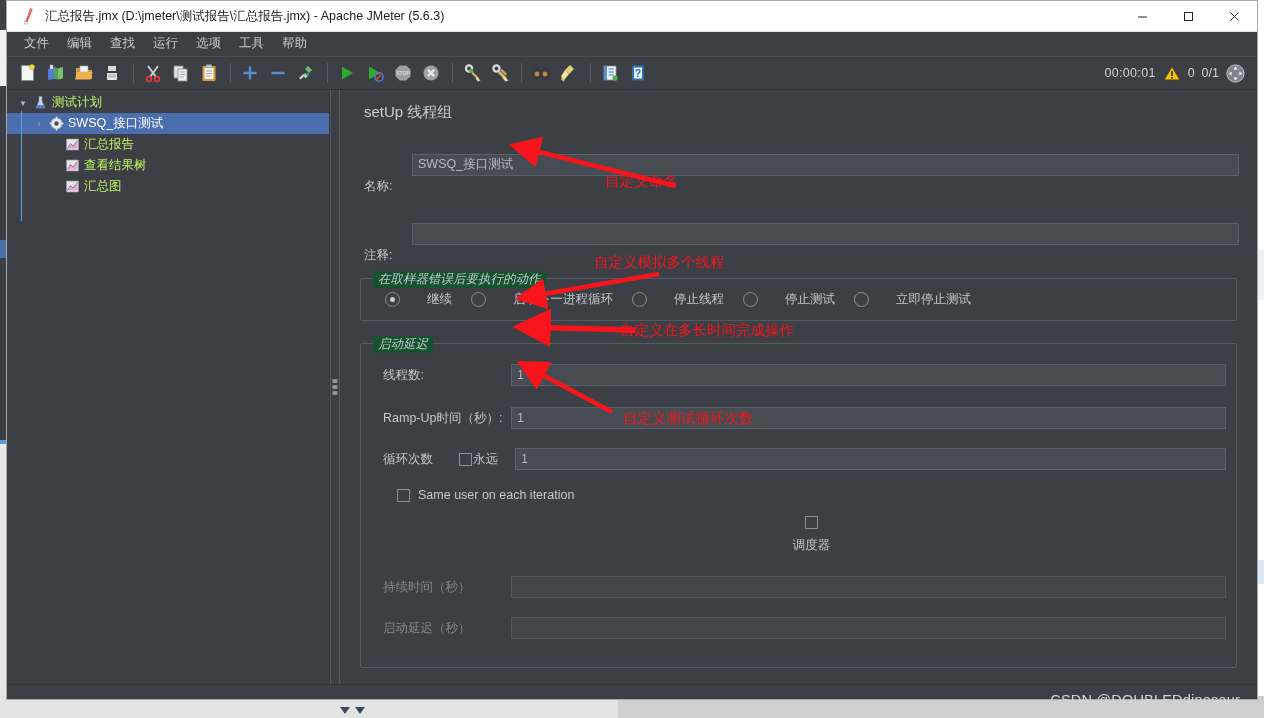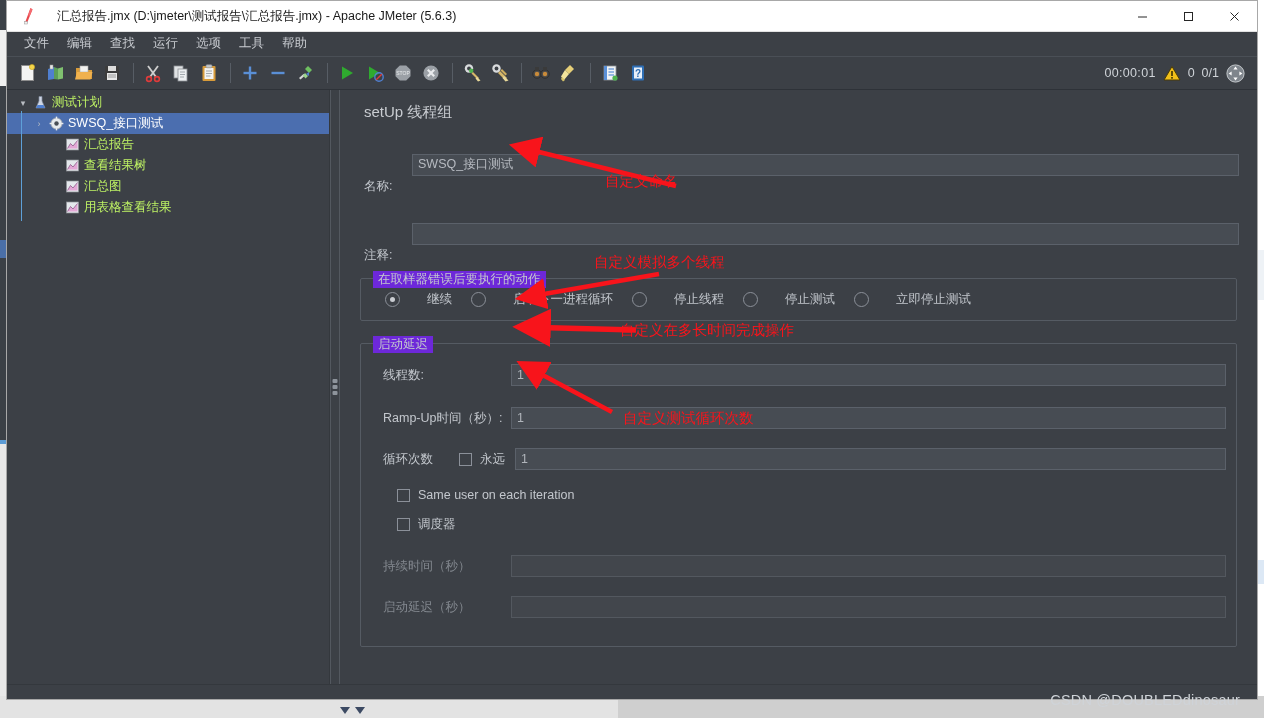--- a/index.html
+++ b/index.html
@@ -89,21 +89,21 @@
   }
   .tb-icon {
     width: 30px; height: 30px;
     display: flex; align-items: center; justify-content: center;
     margin-left: 6px;
   }
   .title-text {
     font-size: 12.5px;
     color: #1a1a1a;
     white-space: nowrap;
-    margin-left: 14px;
+    margin-left: 2px;
   }
   .win-ctrls {
     margin-left: auto;
     display: flex;
     height: 30px;
   }
   .win-btn {
     width: 46px; height: 30px;
     display: flex; align-items: center; justify-content: center;
     color: #262626;
@@ -279,24 +279,25 @@
   .groupbox {
     border: 1px solid #555b63;
     border-radius: 2px;
     margin: 10px 2px 4px 2px;
     padding: 6px 10px 10px 10px;
     position: relative;
   }
   .group-title {
     position: absolute;
     top: -8px; left: 12px;
-    background: #6d28d9;
+    background: #14532d;
     padding: 0 5px;
     font-size: 12.5px;
     color: #c3c7cd;
+    font-style: italic;
   }
   .radio-row {
     display: flex;
     align-items: center;
     gap: 3px;
     padding: 6px 8px 2px 14px;
   }
   .radio {
     width: 13px; height: 13px;
     border-radius: 50%;
@@ -370,21 +371,21 @@
     display: flex;
     align-items: center;
     margin: 10px 0;
   }
   .loop-name {
     font-size: 12.5px; color: #c3c7cd;
     width: 88px; flex: 0 0 88px;
     padding-left: 12px; box-sizing: border-box;
   }
   .loop-forever {
-    display: flex; align-items: center; gap: 8px;
+    display: flex; align-items: center; gap: 1px;
     width: 52px; flex: 0 0 52px;
   }
 
   
   .anno-svg {
     position: absolute;
     left: 0; top: 0;
     width: 100%; height: 100%;
     pointer-events: none;
     z-index: 40;
@@ -733,33 +734,20 @@
           <div class="tree-icon">
             <svg width="15" height="15" viewBox="0 0 15 15">
               <rect x="1.5" y="2" width="12" height="11" fill="#e4e8ec" stroke="#8d9196" stroke-width=".7"></rect>
               <path d="M2.5 11.5 L5.5 6.5 L8 9 L12.5 3.5 L12.5 11.5 Z" fill="#e3a7d6"></path>
               <path d="M2.5 11.5 L5.5 6.5 L8 9 L12.5 3.5" fill="none" stroke="#8e5b8a" stroke-width=".8"></path>
             </svg>
           </div>
           <div class="tree-label">汇总图</div>
         </div>
 
-        <div class="tree-row">
-          <div class="tree-indent"></div>
-          <div class="tree-indent"></div>
-          <div class="tree-arrow"></div>
-          <div class="tree-icon">
-            <svg width="15" height="15" viewBox="0 0 15 15">
-              <rect x="1.5" y="2" width="12" height="11" fill="#e4e8ec" stroke="#8d9196" stroke-width=".7"></rect>
-              <path d="M2.5 11.5 L5.5 6.5 L8 9 L12.5 3.5 L12.5 11.5 Z" fill="#e3a7d6"></path>
-              <path d="M2.5 11.5 L5.5 6.5 L8 9 L12.5 3.5" fill="none" stroke="#8e5b8a" stroke-width=".8"></path>
-            </svg>
-          </div>
-          <div class="tree-label">用表格查看结果</div>
-        </div>
       </div>
 
       <div class="splitter">
         <div class="grip">
           <i></i>
             <i></i>
             <i></i>
         </div>
       </div>
 
@@ -817,21 +805,21 @@
               <span class="cb-label">永远</span>
             </div>
             <input class="prop-input" style="margin-left: 4px;" value="1">
           </div>
 
           <div class="cb-row" style="margin-top:18px;">
             <span class="cb"></span>
             <span class="cb-label">Same user on each iteration</span>
           </div>
 
-          <div class="cb-row" style="margin-top:14px;">
+          <div class="cb-row" style="margin-top:14px;flex-direction:column;">
             <span class="cb"></span>
             <span class="cb-label">调度器</span>
           </div>
 
           <div class="prop-row" style="margin-top:22px;">
             <div class="prop-label dim">持续时间（秒）</div>
             <input class="prop-input dimmed" disabled="" value="" style="">
           </div>
 
           <div class="prop-row" style="margin-top:19px;">

